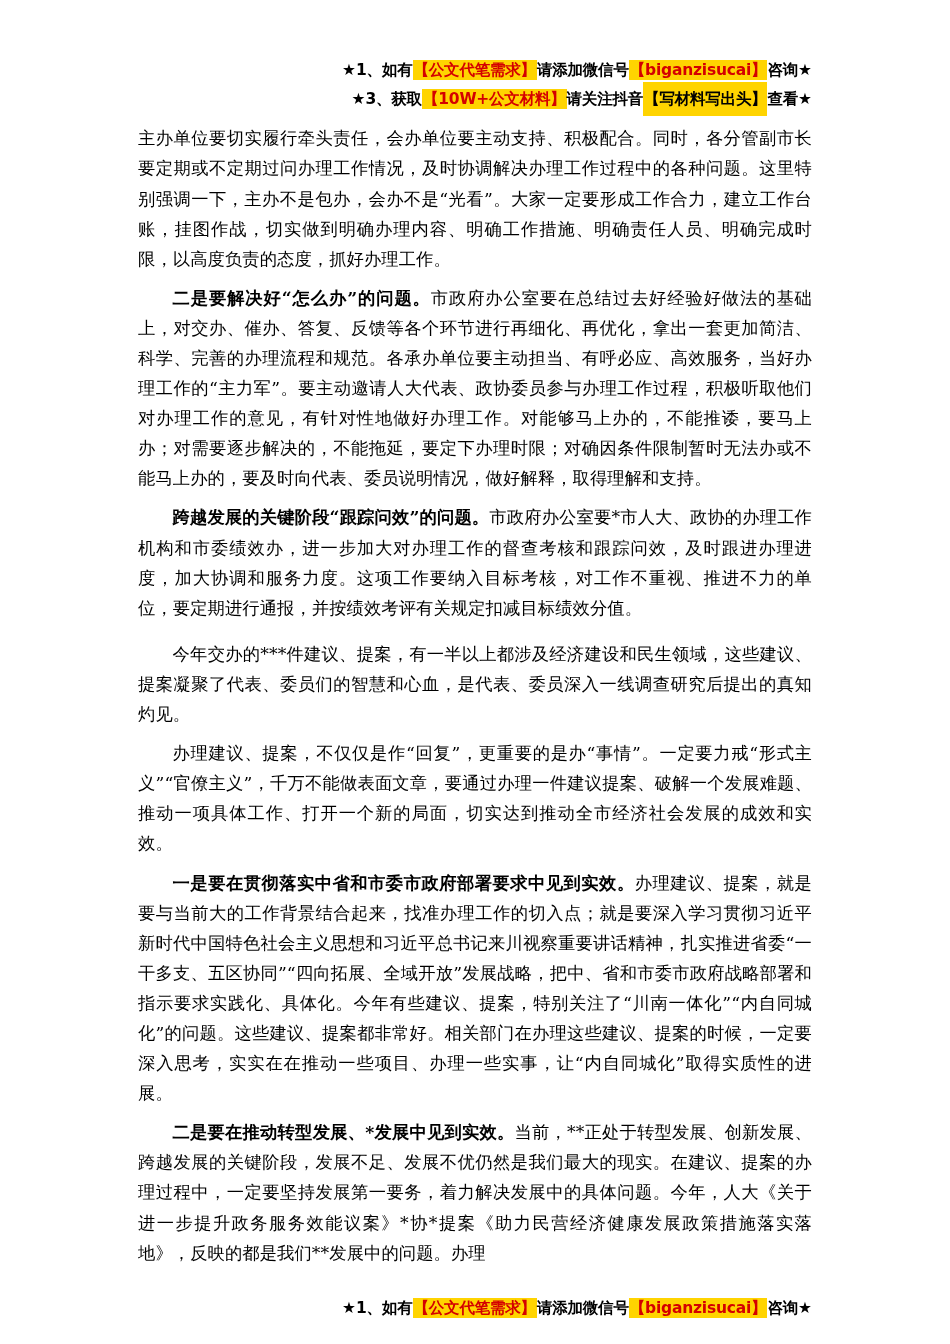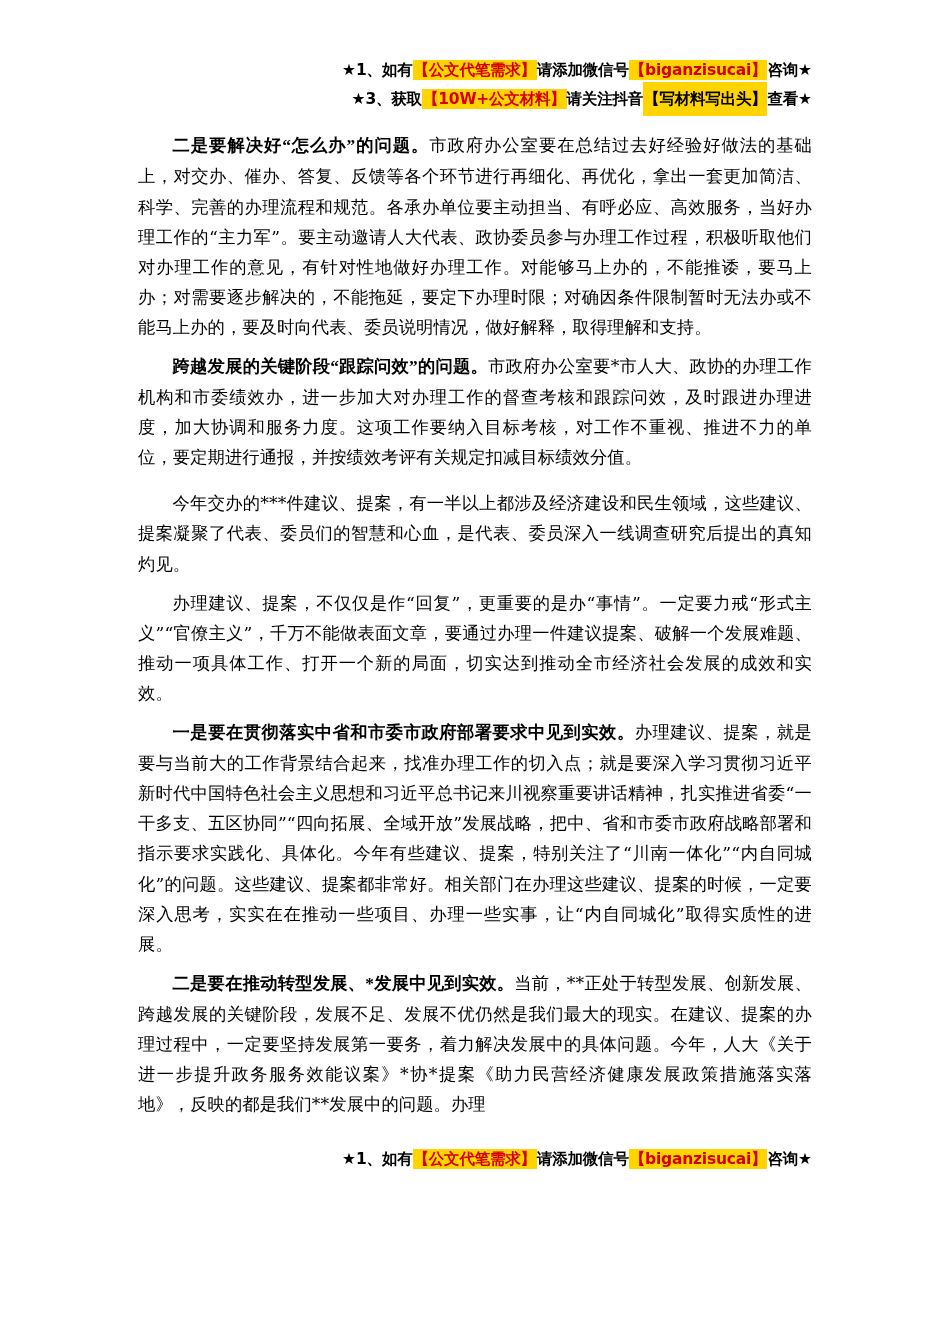--- a/index.html
+++ b/index.html
@@ -40,21 +40,21 @@
   
   p.para {
     margin: 0 0 2px 0;
     font-size: 17.3px;
     line-height: 1.74;
     text-align: justify;
     text-justify: inter-ideograph;
     letter-spacing: 0.1px;
   }
   p.indent { text-indent: 2em; }
-  .b { font-weight: bold; font-family: Liberation Serif, serif; }
+  .b { font-weight: bold; }
   .heading {
     font-weight: bold;
   }
   .spacer-sm { height: 7px; }
 </style>
 </head>
 <body>
 
 <div class="page">
 
@@ -62,20 +62,21 @@
     <div>
       <span class="star">★</span><span>1、如有</span><span class="hl-red">【公文代笔需求】</span><span>请添加微信号</span><span class="hl-red">【biganzisucai】</span><span>咨询</span><span class="star">★</span>
     </div>
     <div>
       <span class="star">★</span><span>3、获取</span><span class="hl-red">【10W+公文材料】</span><span>请关注抖音</span><span class="hl-black">【写材料写出头】</span><span>查看</span><span class="star">★</span>
     </div>
   </div>
 
   <div>
 
+    <p class="para"><span class="b"></span><span>主办单位要切实履行牵头责任，会办单位要主动支持、积极配合。同时，各分管副市长要定期或不定期过问办理工作情况，及时协调解决办理工作过程中的各种问题。这里特别强调一下，主办不是包办，会办不是“光看”。大家一定要形成工作合力，建立工作台账，挂图作战，切实做到明确办理内容、明确工作措施、明确责任人员、明确完成时限，以高度负责的态度，抓好办理工作。</span></p>
     <div class="spacer-sm"></div>
 
     <p class="para indent"><span class="b">二是要解决好“怎么办”的问题。</span><span>市政府办公室要在总结过去好经验好做法的基础上，对交办、催办、答复、反馈等各个环节进行再细化、再优化，拿出一套更加简洁、科学、完善的办理流程和规范。各承办单位要主动担当、有呼必应、高效服务，当好办理工作的“主力军”。要主动邀请人大代表、政协委员参与办理工作过程，积极听取他们对办理工作的意见，有针对性地做好办理工作。对能够马上办的，不能推诿，要马上办；对需要逐步解决的，不能拖延，要定下办理时限；对确因条件限制暂时无法办或不能马上办的，要及时向代表、委员说明情况，做好解释，取得理解和支持。</span></p>
     <div class="spacer-sm"></div>
 
     <p class="para indent"><span class="b">跨越发展的关键阶段“跟踪问效”的问题。</span><span>市政府办公室要*市人大、政协的办理工作机构和市委绩效办，进一步加大对办理工作的督查考核和跟踪问效，及时跟进办理进度，加大协调和服务力度。这项工作要纳入目标考核，对工作不重视、推进不力的单位，要定期进行通报，并按绩效考评有关规定扣减目标绩效分值。</span></p>
     <div class="spacer-sm"></div>
 
     <div class="spacer-sm"></div>
 

